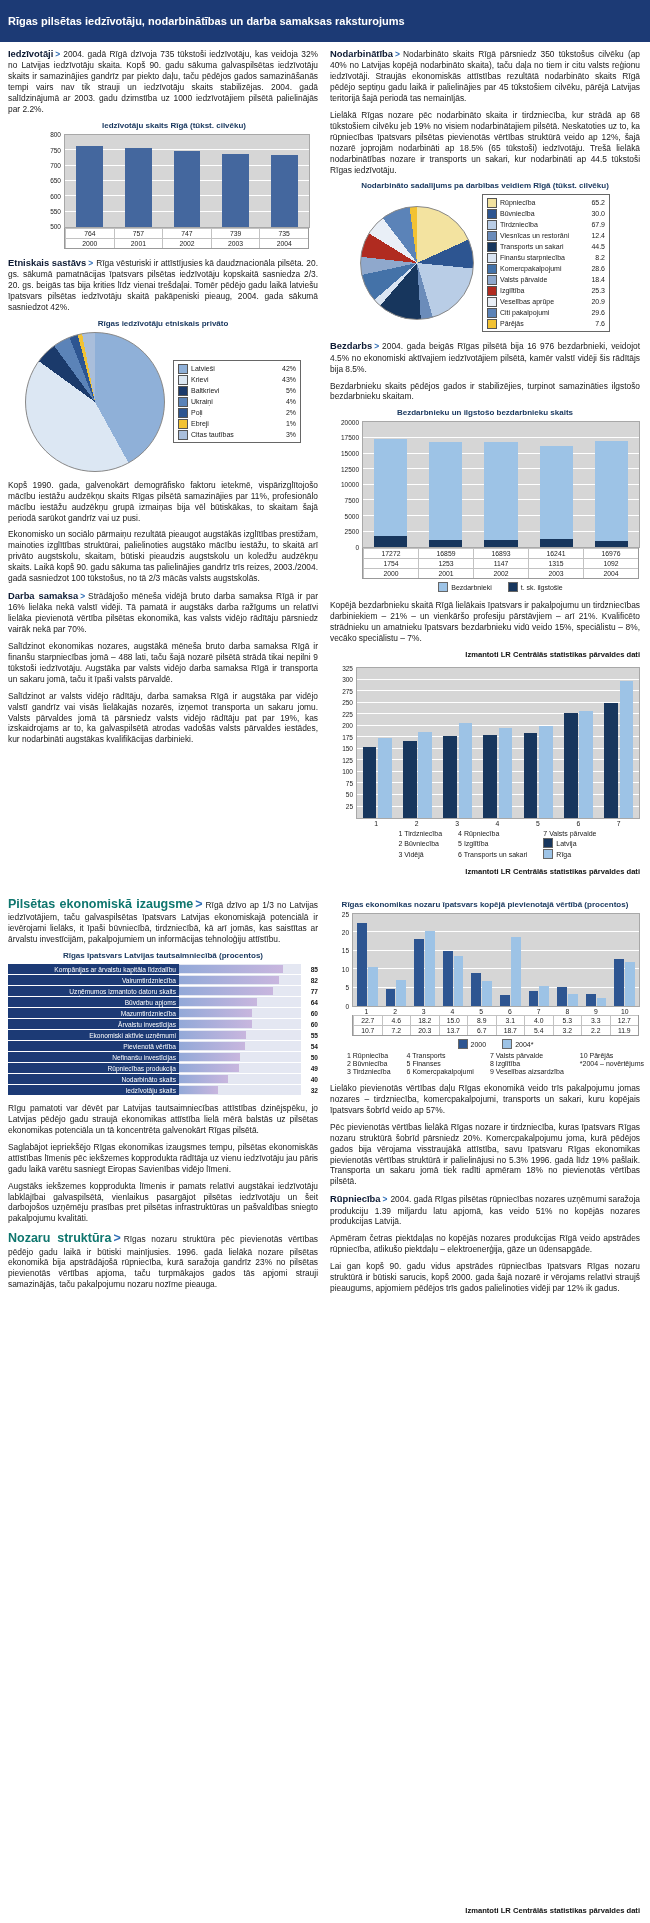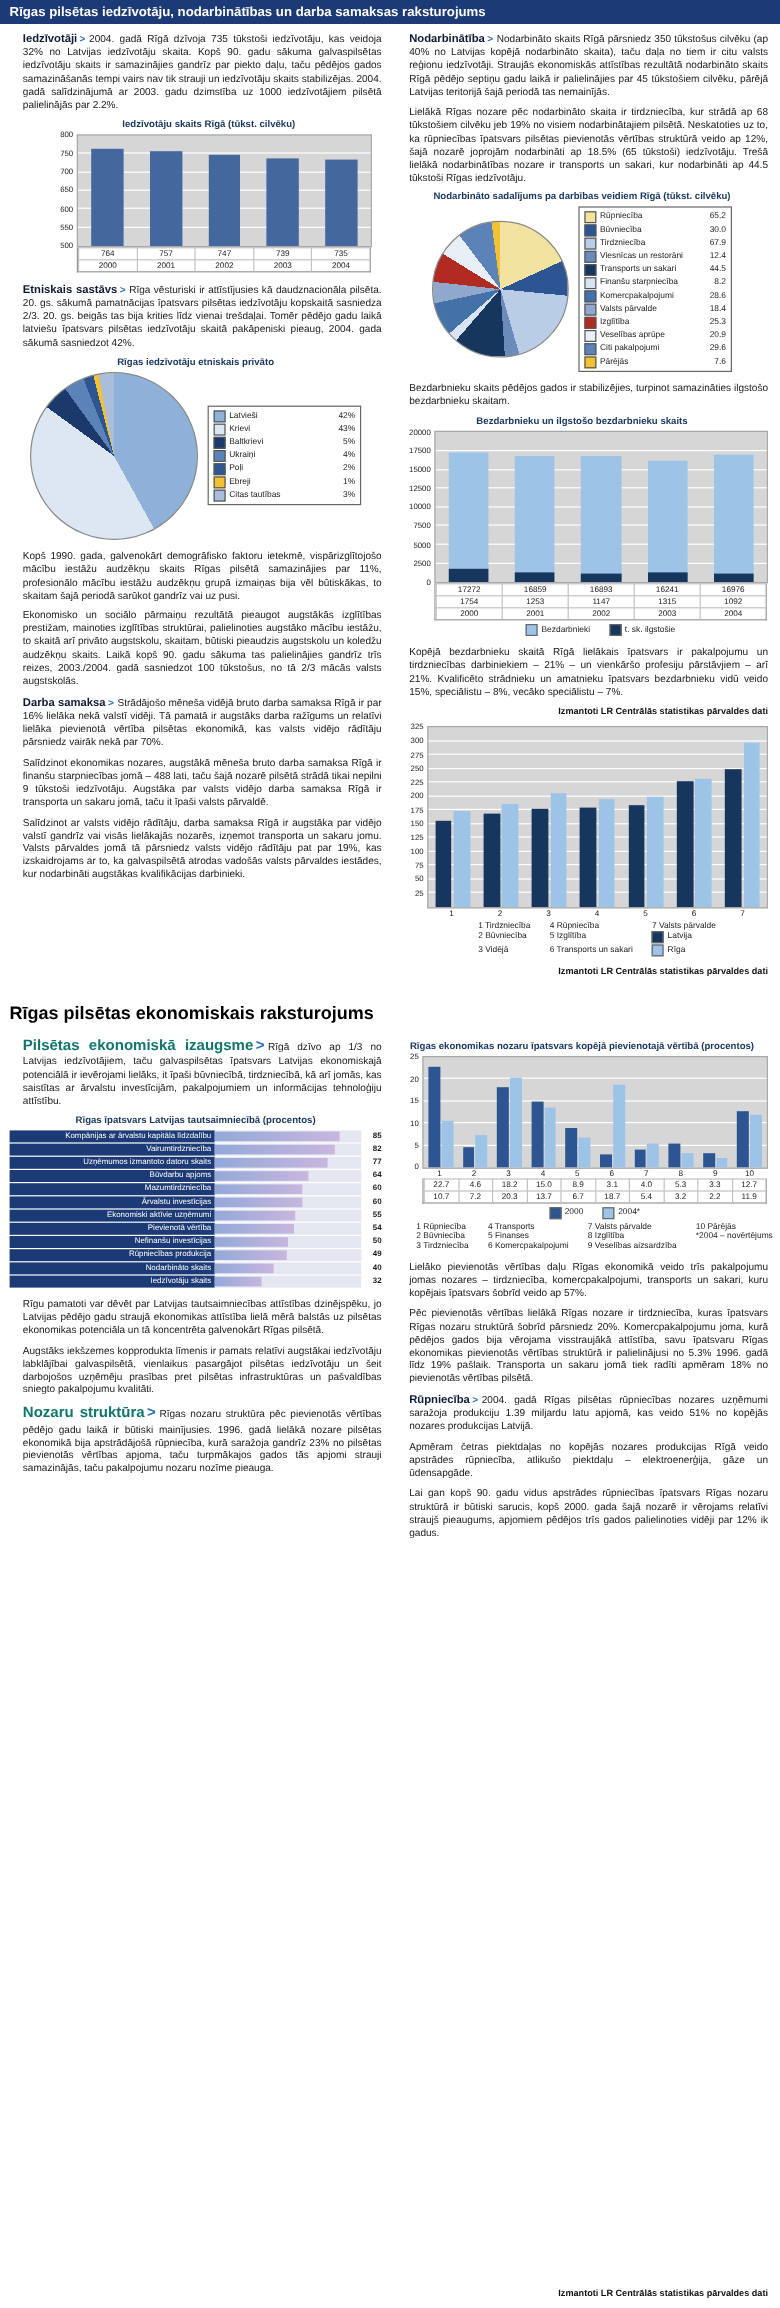--- a/index.html
+++ b/index.html
@@ -1,23 +1,23 @@
 <!DOCTYPE html>
 <html><head>
 <meta charset="utf-8">
 <style>
   html,body{margin:0;padding:0;background:#fff;}
   .page{width:650px;height:1923px;margin:0;background:#fff;font-family:"Liberation Sans",sans-serif;color:#1a1a1a;display:flex;flex-direction:column;overflow:hidden;}
-  .titlebar{background:#1c3a75;color:#fff;font-size:11px;font-weight:bold;padding:4px 8px;flex:0 0 auto;}
+  .titlebar{background:#1c3a75;color:#fff;font-size:11px;font-weight:bold;padding:15px 8px;flex:0 0 auto;}
   .cols{display:flex;gap:12px;padding:6px 8px;}
   .cols.top{flex:0 0 auto;}
   .cols.bottom{flex:1 1 auto;min-height:0;}
   .col{width:310px;flex:0 0 310px;}
   .vcol{display:flex;flex-direction:column;}
-  .para{font-size:8.4px;line-height:1.3;text-align:justify;margin:0 0 6px 11px;}
+  .para{font-size:8.4px;line-height:1.3;text-align:justify;margin:0 0 6px 0;}
   .lead{font-weight:bold;font-size:9.4px;color:#0d1a33;}
   .chev{color:#2f6db5;font-weight:bold;margin:0 3px 0 2px;display:inline-block;}
   .chev::after{content:">";font-weight:bold;}
   .bighead{color:#0f766e;font-weight:bold;font-size:12.5px;}
   .bigchev{color:#2f6db5;font-weight:bold;margin:0 3px 0 2px;font-size:12.5px;display:inline-block;}
   .bigchev::after{content:">";}
   .section2{font-size:15px;font-weight:bold;color:#000;padding:8px 8px 4px 8px;flex:0 0 auto;}
   .note{font-size:7.6px;font-weight:bold;text-align:right;margin:2px 0 8px 0;color:#111;}
   .bottomnote{margin-top:auto;margin-bottom:2px;}
   
@@ -229,20 +229,21 @@
               </div>
               <div class="pl-row">
                 <div class="pl-sq" style="background: rgb(242, 194, 51);"></div>
                 <div class="pl-label">Pārējās</div>
                 <div class="pl-val">7.6</div>
               </div>
             </div>
           </div>
         </div>
 
+      <p class="para"><span class="lead">Bezdarbs</span><span class="chev"></span><span>2004. gada beigās Rīgas pilsētā bija 16 976 bezdarbnieki, veidojot 4.5% no ekonomiski aktīvajiem iedzīvotājiem pilsētā, kamēr valstī vidēji šis rādītājs bija 8.5%.</span></p>
       <p class="para">Bezdarbnieku skaits pēdējos gados ir stabilizējies, turpinot samazināties ilgstošo bezdarbnieku skaitam.</p>
 
       <div class="chart-host">
           <div class="chart-title">Bezdarbnieku un ilgstošo bezdarbnieku skaits</div>
           <div class="axisplot">
             <div class="yaxis" style="width: 32px; height: 125px;">
               <div class="ytick" style="bottom: 0%;">0</div>
               <div class="ytick" style="bottom: 12.5%;">2500</div>
               <div class="ytick" style="bottom: 25%;">5000</div>
               <div class="ytick" style="bottom: 37.5%;">7500</div>
@@ -380,21 +381,20 @@
                 <div>Rīga</div>
               </div>
             </div>
           </div>
         </div>
 
       <div class="note">Izmantoti LR Centrālās statistikas pārvaldes dati</div>
     </div>
   </div>
 
-  <div class="section2">Rīgas pilsētas ekonomiskais raksturojums</div>
 
   <div class="cols bottom">
 
     <div class="col">
       <p class="para"><span class="bighead">Pilsētas ekonomiskā izaugsme</span><span class="bigchev"></span><span>Rīgā dzīvo ap 1/3 no Latvijas iedzīvotājiem, taču galvaspilsētas īpatsvars Latvijas ekonomiskajā potenciālā ir ievērojami lielāks, it īpaši būvniecībā, tirdzniecībā, kā arī jomās, kas saistītas ar ārvalstu investīcijām, pakalpojumiem un informācijas tehnoloģiju attīstību.</span></p>
 
       <div class="chart-host hchart">
           <div class="chart-title">Rīgas īpatsvars Latvijas tautsaimniecībā (procentos)</div>
           <div class="hrow">
             <div class="hlabel">Kompānijas ar ārvalstu kapitāla līdzdalību</div>
@@ -476,20 +476,21 @@
           <div class="hrow">
             <div class="hlabel">Iedzīvotāju skaits</div>
             <div class="htrack">
               <div class="hfill" style="width: 32%;"></div>
             </div>
             <div class="hval">32</div>
           </div>
         </div>
 
       <p class="para">Rīgu pamatoti var dēvēt par Latvijas tautsaimniecības attīstības dzinējspēku, jo Latvijas pēdējo gadu straujā ekonomikas attīstība lielā mērā balstās uz pilsētas ekonomikas potenciāla un tā koncentrēta galvenokārt Rīgas pilsētā.</p>
+      <p class="para">Saglabājot iepriekšējo Rīgas ekonomikas izaugsmes tempu, pilsētas ekonomiskās attīstības līmenis pēc iekšzemes kopprodukta rādītāja uz vienu iedzīvotāju jau pāris gadu laikā varētu sasniegt Eiropas Savienības vidējo līmeni.</p>
       <p class="para">Augstāks iekšzemes kopprodukta līmenis ir pamats relatīvi augstākai iedzīvotāju labklājībai galvaspilsētā, vienlaikus pasargājot pilsētas iedzīvotāju un šeit darbojošos uzņēmēju prasības pret pilsētas infrastruktūras un pašvaldības sniegto pakalpojumu kvalitāti.</p>
 
       <p class="para"><span class="bighead">Nozaru struktūra</span><span class="bigchev"></span><span>Rīgas nozaru struktūra pēc pievienotās vērtības pēdējo gadu laikā ir būtiski mainījusies. 1996. gadā lielākā nozare pilsētas ekonomikā bija apstrādājošā rūpniecība, kurā saražoja gandrīz 23% no pilsētas pievienotās vērtības apjoma, taču turpmākajos gados tās apjomi strauji samazinājās, taču pakalpojumu nozaru nozīme pieauga.</span></p>
     </div>
 
     <div class="col vcol">
       <div class="chart-host">
           <div class="chart-title">Rīgas ekonomikas nozaru īpatsvars kopējā pievienotajā vērtībā (procentos)</div>
           <div class="axisplot">
             <div class="yaxis" style="width: 22px; height: 92px;">

